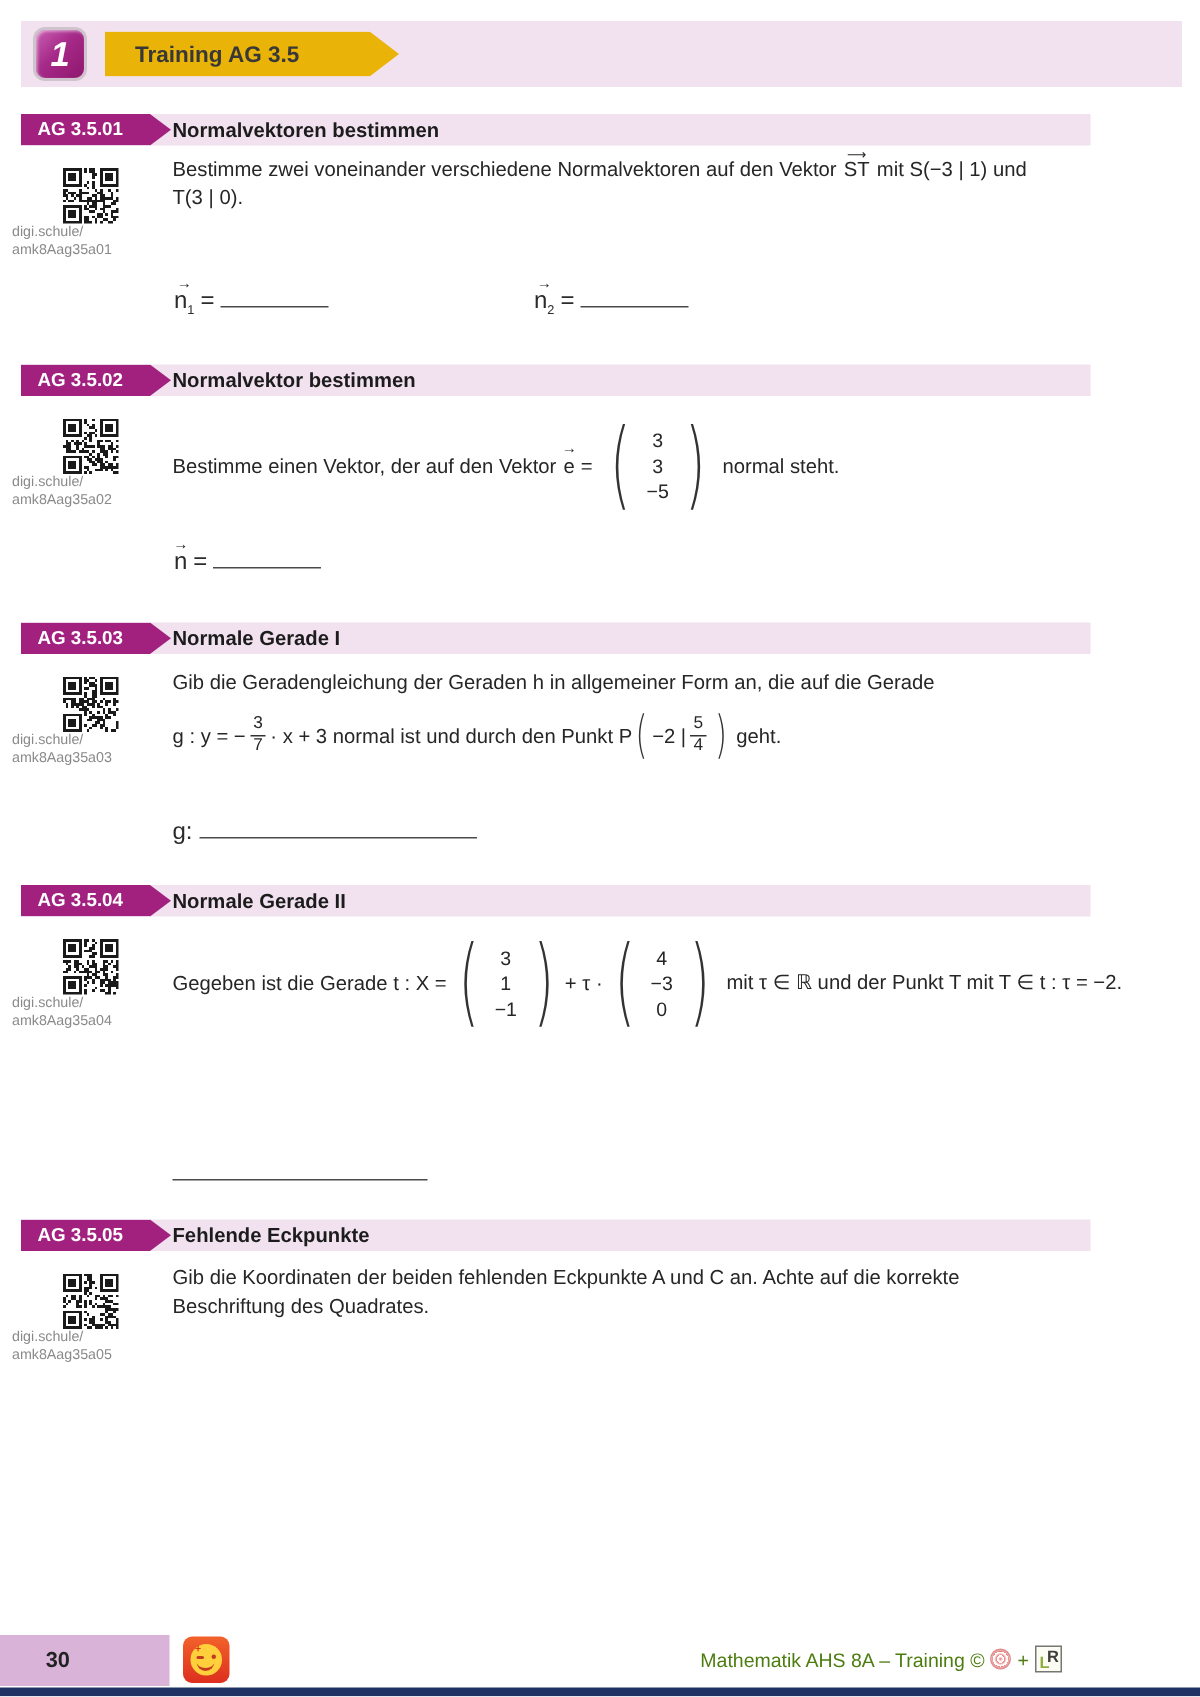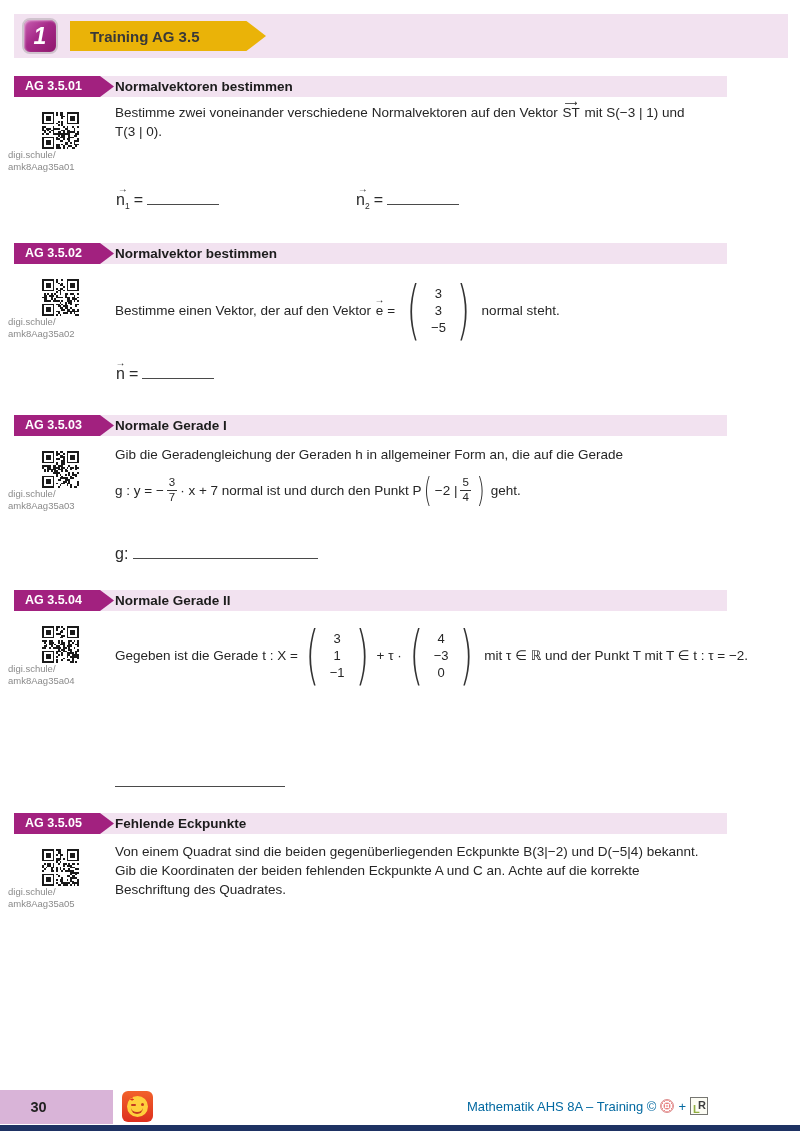--- a/index.html
+++ b/index.html
@@ -71,21 +71,21 @@
       justify-content:center;}
   .face{width:21px;height:21px;border-radius:50%;background:#ffd03c;position:relative;}
   .face::before{content:"";position:absolute;left:4px;top:8px;width:5px;height:2px;
       background:#c43b22;border-radius:2px;}
   .face::after{content:"";position:absolute;right:4px;top:7px;width:3px;height:3px;
       background:#c43b22;border-radius:50%;}
   .mouth{position:absolute;left:4px;bottom:3px;width:12px;height:7px;
       border-bottom:2px solid #c43b22;border-radius:0 0 9px 9px;}
   .cross{position:absolute;left:3px;top:0px;font-size:7px;font-weight:bold;color:#e03020;}
   .footer-right{position:absolute;right:92px;top:1097px;display:flex;align-items:center;
-      gap:4px;font-size:13px;color:#0369a1;}
+      gap:4px;font-size:13px;color:#4d7c0f;}
   .seal{width:14px;height:14px;border-radius:50%;border:1px solid #dd8f8f;box-sizing:border-box;
       background:repeating-radial-gradient(circle at 50% 50%,#e87b7b 0,#f4caca 1px,transparent 1.7px,transparent 2.5px);}
   .lrbox{width:16px;height:16px;border:1.6px solid #767672;box-sizing:content-box;
       background:#fcfcf4;position:relative;font-weight:bold;}
   .lrbox::before{content:"L";position:absolute;left:2px;bottom:-1px;font-size:11px;color:#8fae3f;}
   .lrbox::after{content:"R";position:absolute;right:1px;top:1px;font-size:11px;color:#3e3e3e;}
   .bottom-bar{position:absolute;left:0;bottom:0;width:800px;height:6px;background:#1e3263;}
 </style>
 </head>
 <body>
@@ -547,21 +547,21 @@
     </div>
     <div class="content" style="top:30px">
       <div class="bline">Gib die Geradengleichung der Geraden h in allgemeiner Form an, die auf die Gerade</div>
     </div>
     <div class="content mrow" style="top:55px;height:40px">
       <span>g :  y = −</span>
       <span class="frac">
           <span class="num">3</span>
           <span class="den">7</span>
         </span>
-      <span>· x + 7</span>&nbsp;
+      <span>· x + 3</span>&nbsp;
       <span>normal ist und durch den Punkt</span>&nbsp;
       <span>P</span><span class="pgroup">
           <span>−2 |</span>
           <span class="frac">
             <span class="num">5</span>
             <span class="den">4</span>
           </span>
         </span>&nbsp;
       <span>geht.</span>
     </div>
@@ -854,21 +854,20 @@
             <rect x="13" y="20" width="1" height="1"></rect>
             <rect x="14" y="20" width="1" height="1"></rect>
             <rect x="16" y="20" width="1" height="1"></rect>
             <rect x="18" y="20" width="1" height="1"></rect>
             <rect x="20" y="20" width="1" height="1"></rect>
           </svg></div>
       <div class="qr-cap">digi.schule/</div>
       <div class="qr-cap">amk8Aag35a05</div>
     </div>
     <div class="content" style="top:29px;line-height:22px">
-      <div class="bline">Von einem Quadrat sind die beiden gegenüberliegenden Eckpunkte B(3|−2) und D(−5|4) bekannt.</div>
       <div class="bline">Gib die Koordinaten der beiden fehlenden Eckpunkte A und C an. Achte auf die korrekte</div>
       <div class="bline">Beschriftung des Quadrates.</div>
     </div>
   </section>
 
   <div class="pagenum-block">
     <div class="pagenum">30</div>
   </div>
   <div class="smiley-logo">
     <div class="face">

